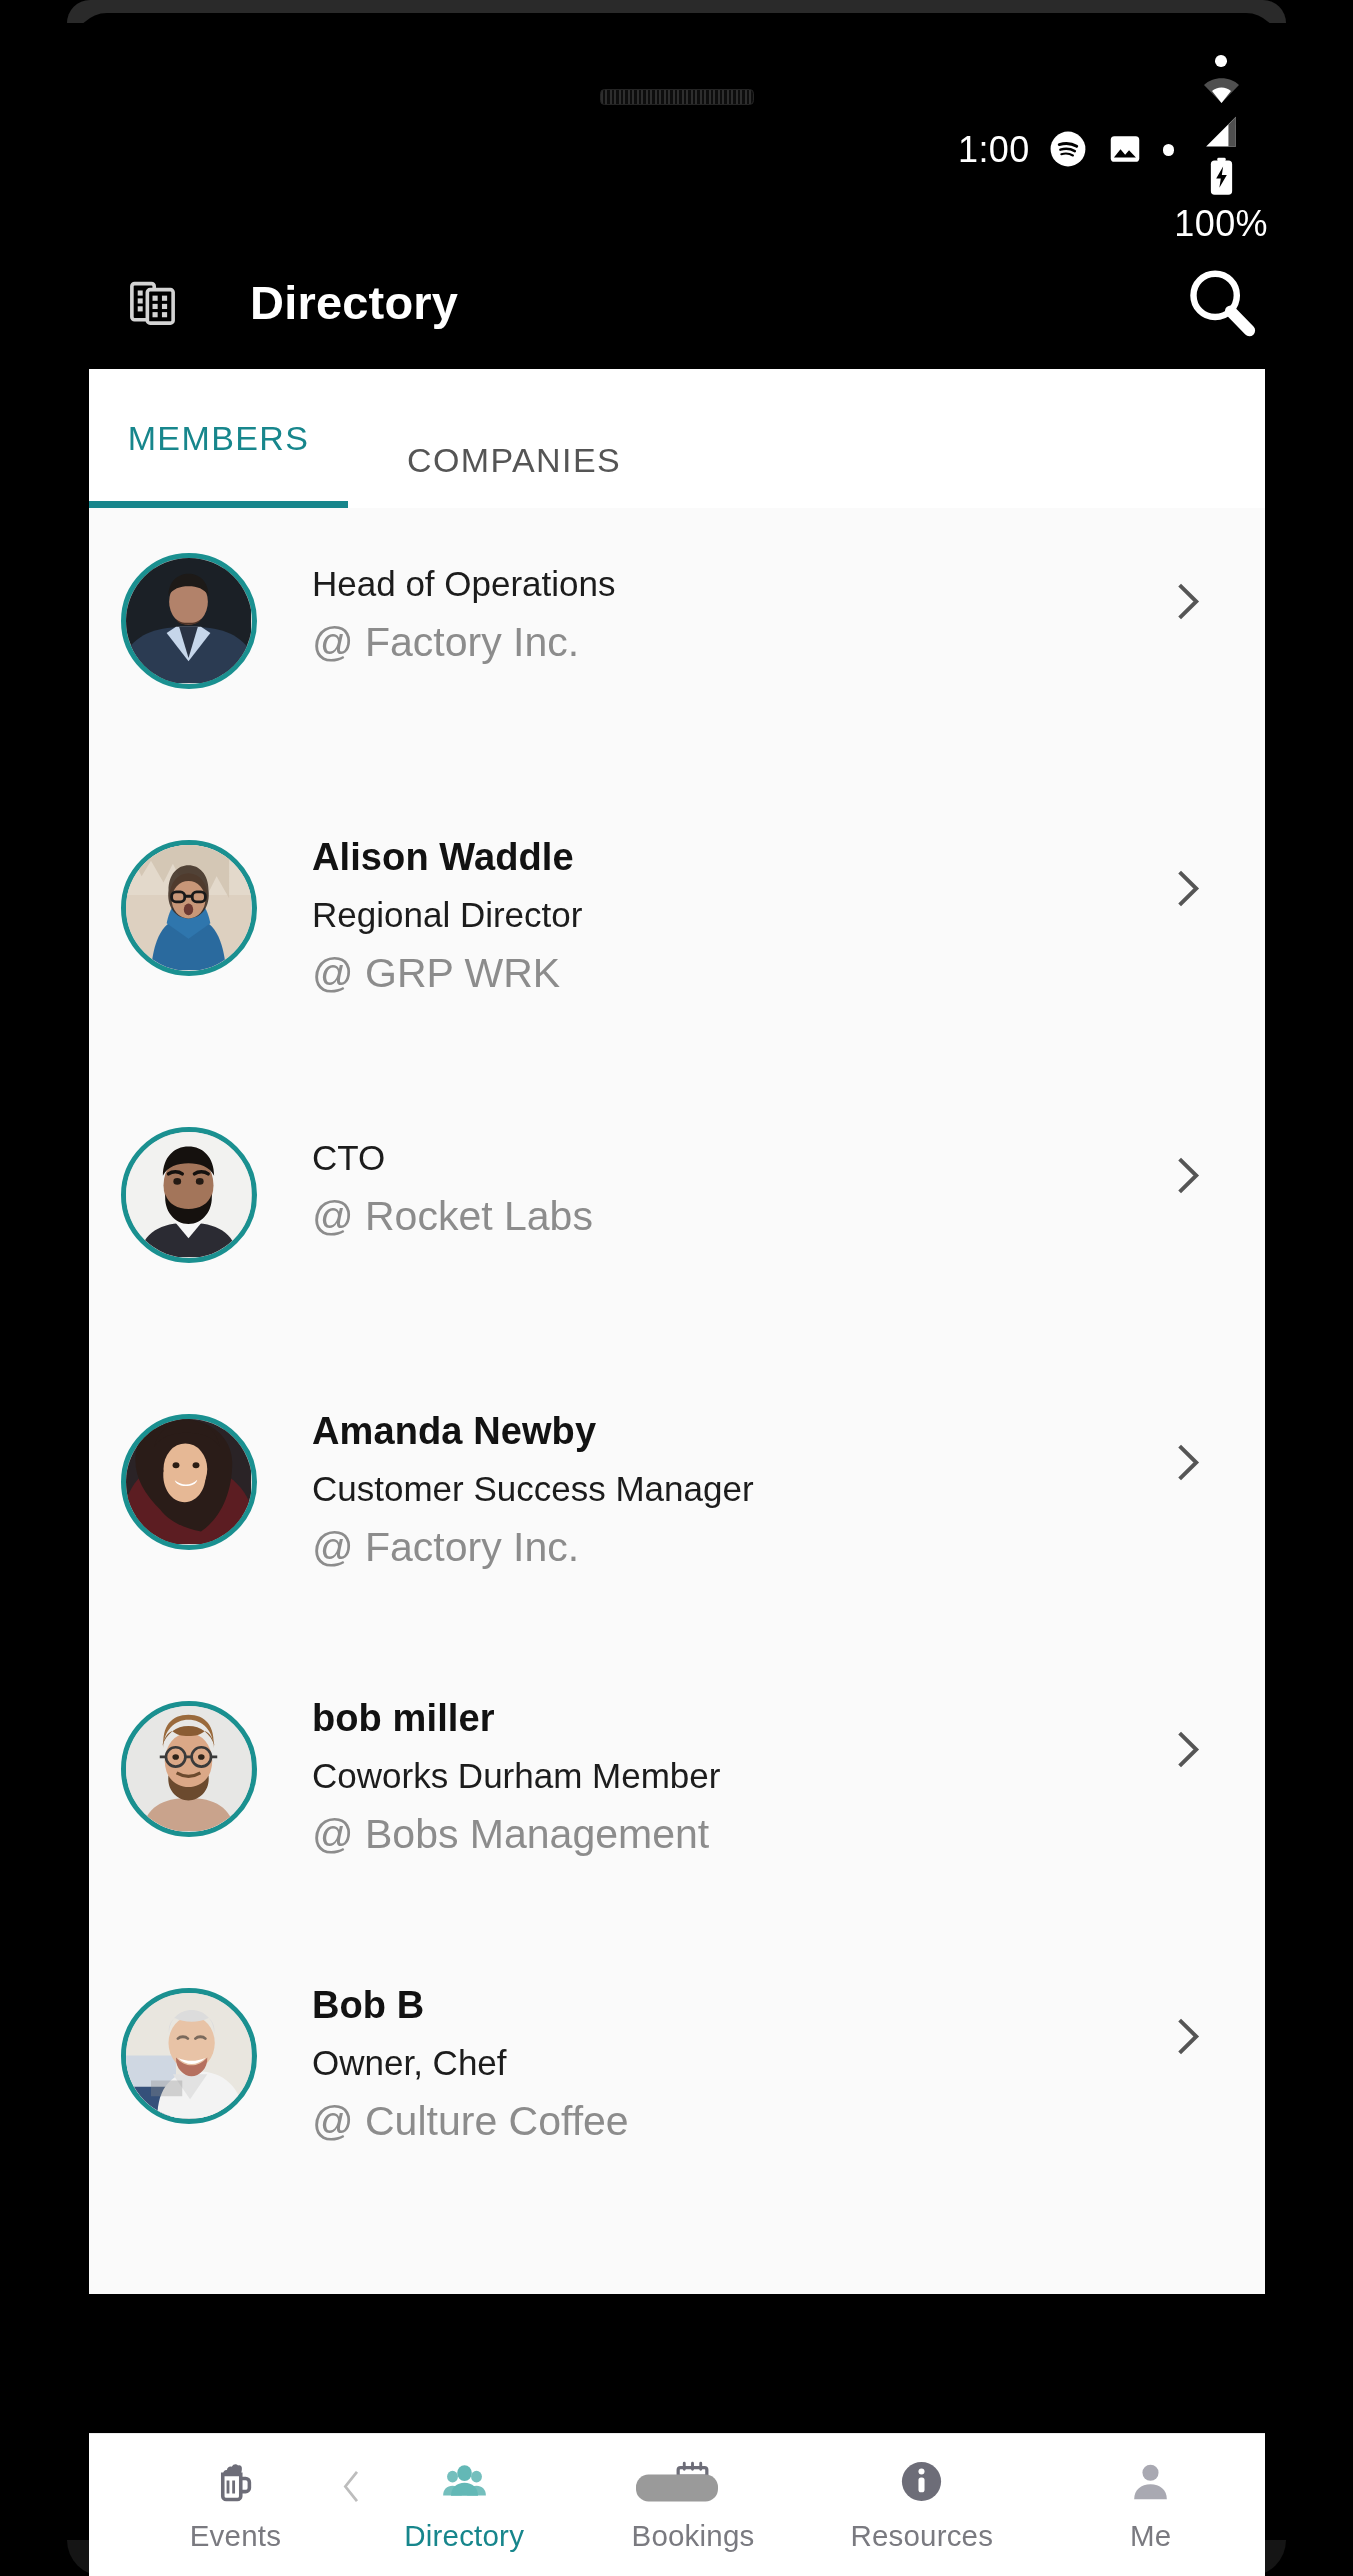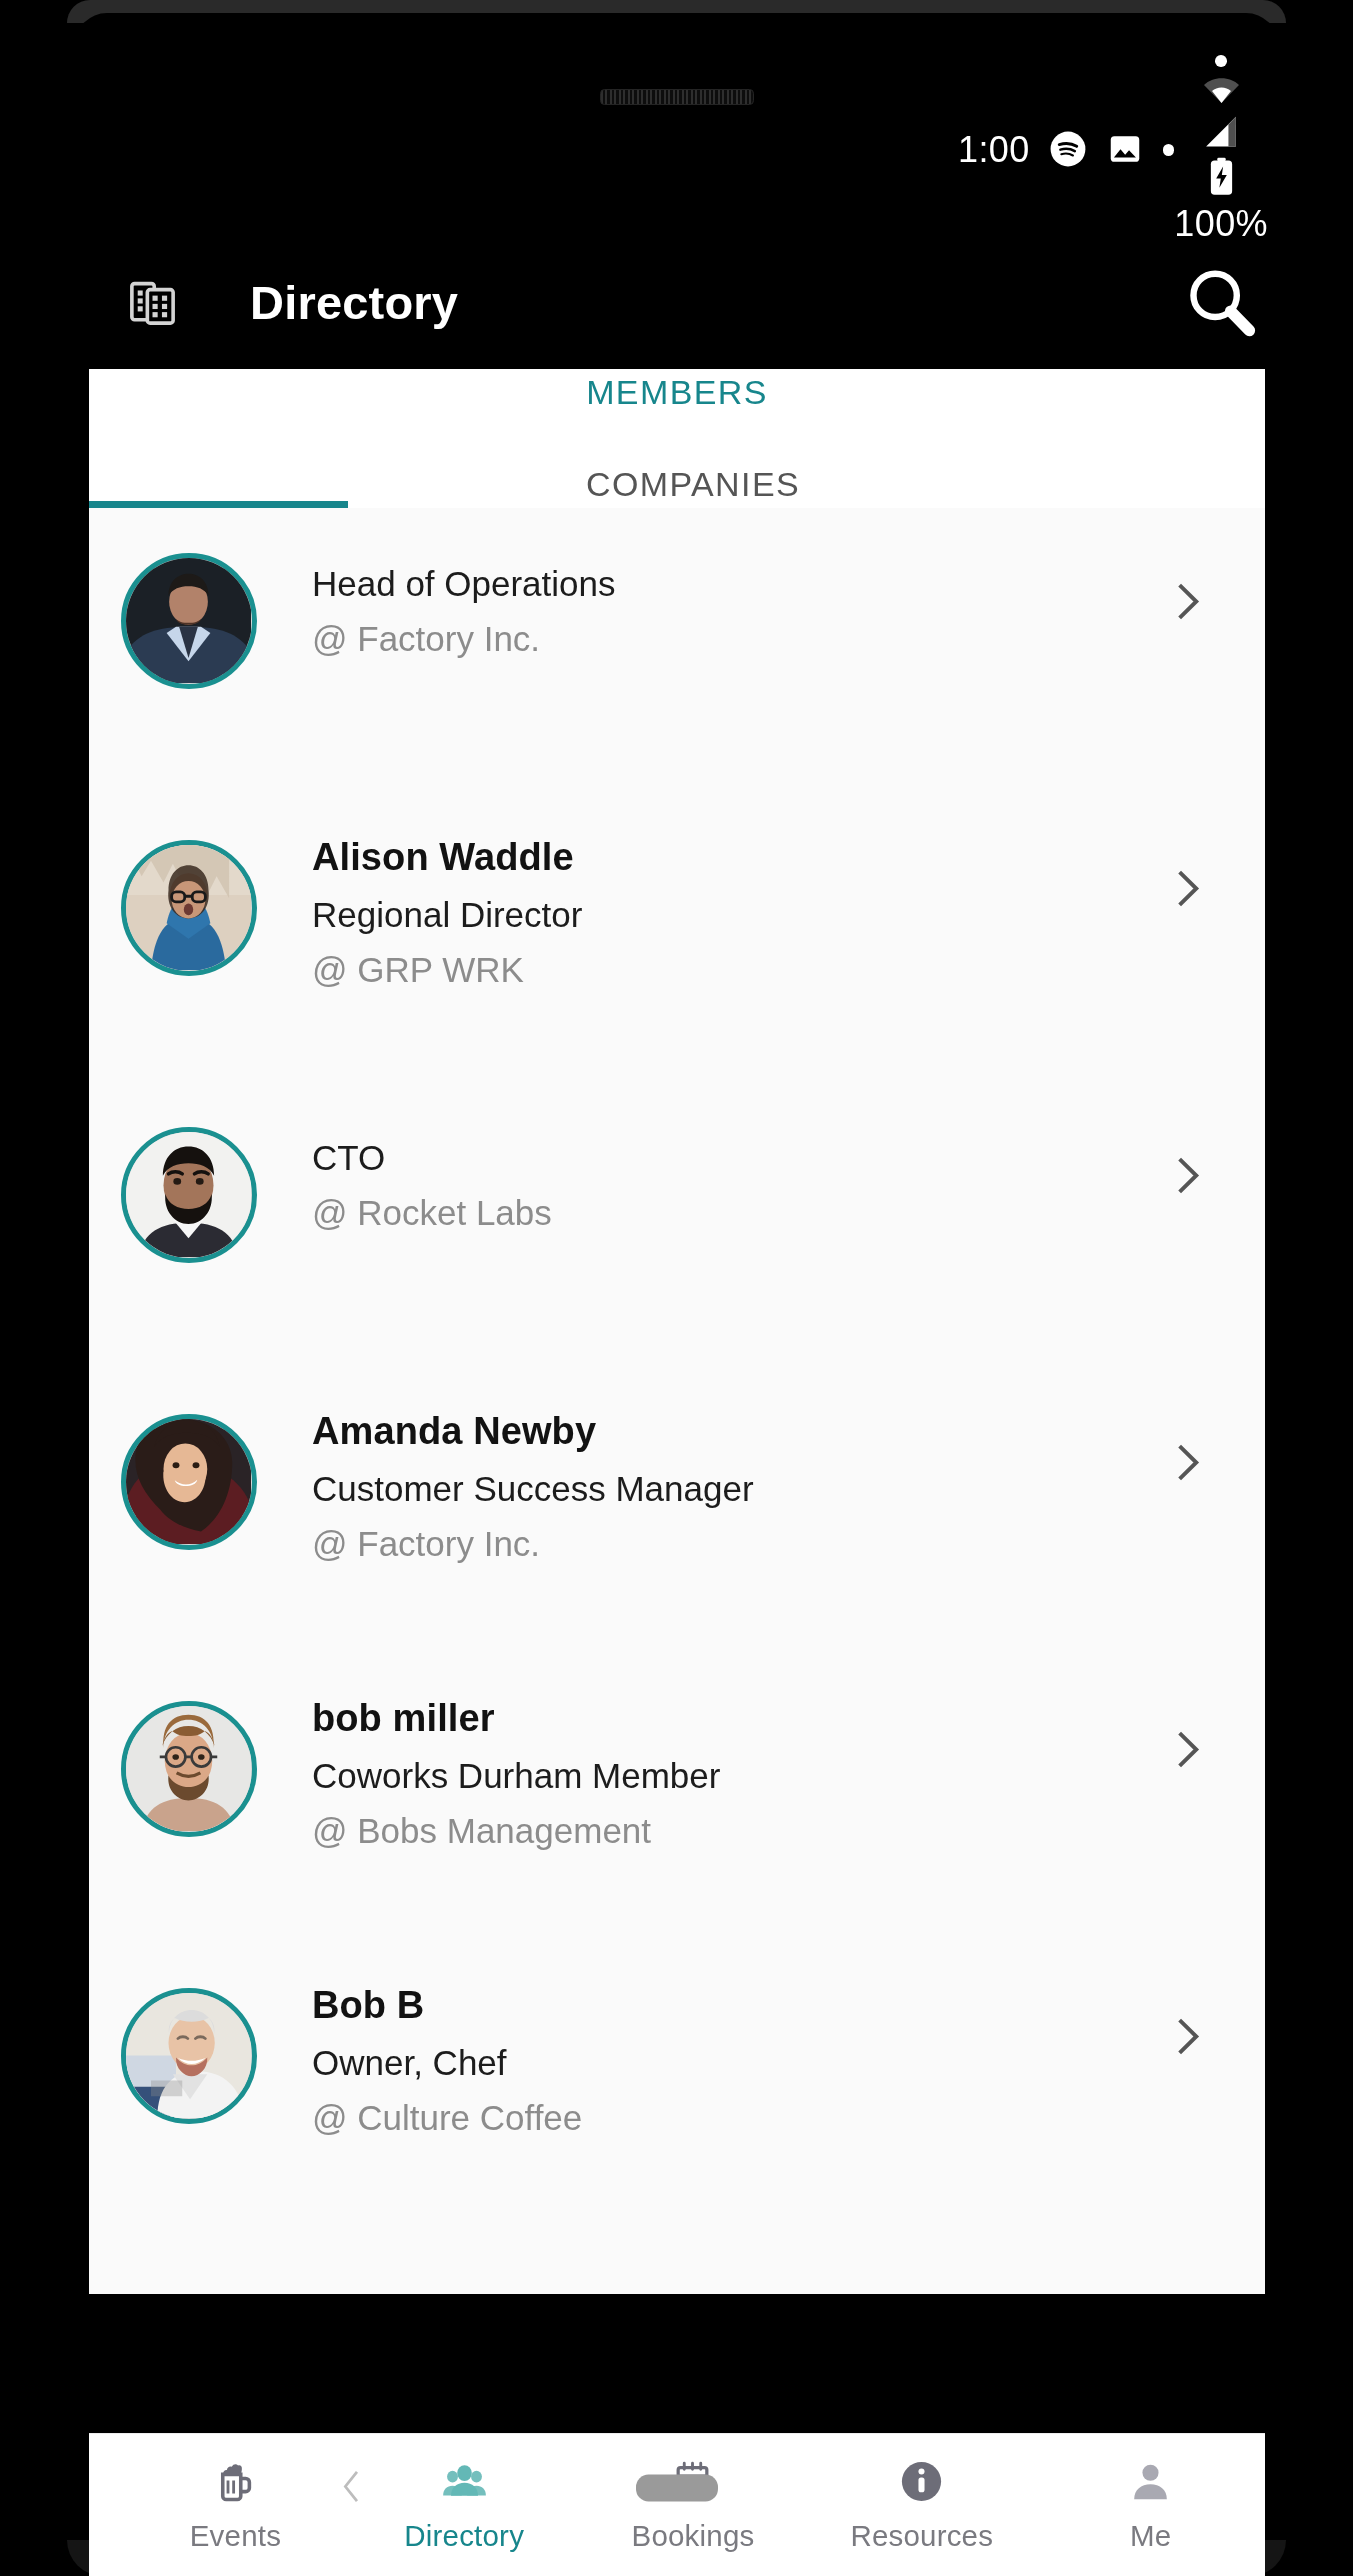--- a/index.html
+++ b/index.html
@@ -80,21 +80,20 @@
   }
 
   
   .tabs {
     position:relative;
     height:139px;
     background:#fff;
     display:flex; align-items:center;
     padding-left:0;
     box-shadow:0 0.9px 0 #e6e6e6;
-    flex-direction:column;
   }
   .tab {
     height:100%;
     display:flex; align-items:center; justify-content:center;
     font-size:34px; font-weight:500; letter-spacing:1.4px;
   }
   .tab-members { width:259px; color:#17868c; }
   .tab-companies { width:268px; color:#555; margin-left:32px;margin-top:44px; }
   .tab-underline {
     position:absolute; bottom:0; left:0;
@@ -128,21 +127,21 @@
   }
   .member-name {
     font-size:38px; font-weight:700; color:#121212;
     line-height:1.15; letter-spacing:0.1px;
   }
   .member-role {
     font-size:35px; font-weight:400; color:#1c1c1c;
     margin-top:15px; line-height:1.15;
   }
   .member-company {
-    font-size:35px; font-weight:400; color:#8c8c8c;
+    font-size:41px; font-weight:400; color:#8c8c8c;
     margin-top:15px; line-height:1.15;
   }
   .chev {
     flex:0 0 auto;
     width:98px; height:98px;
     margin-right:30px; margin-top:19.7px;
     display:flex; align-items:center; justify-content:center;
   }
 
   

